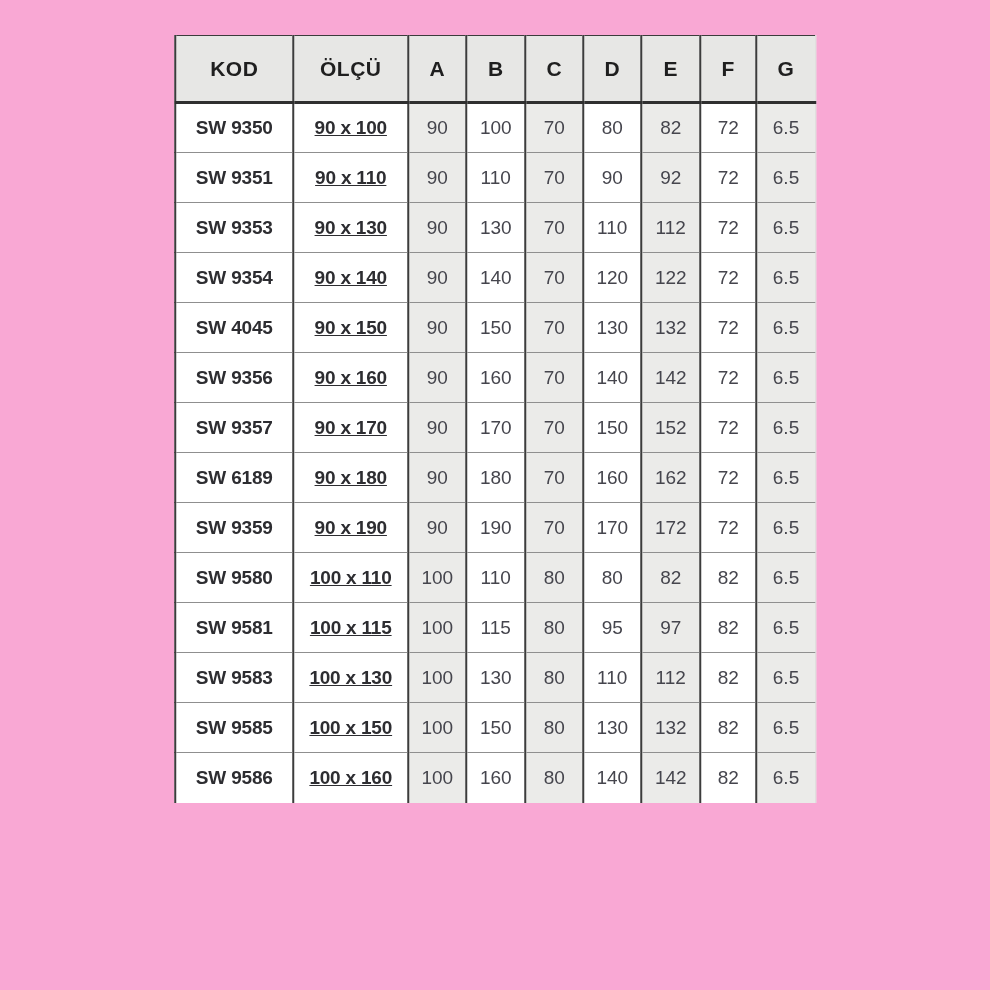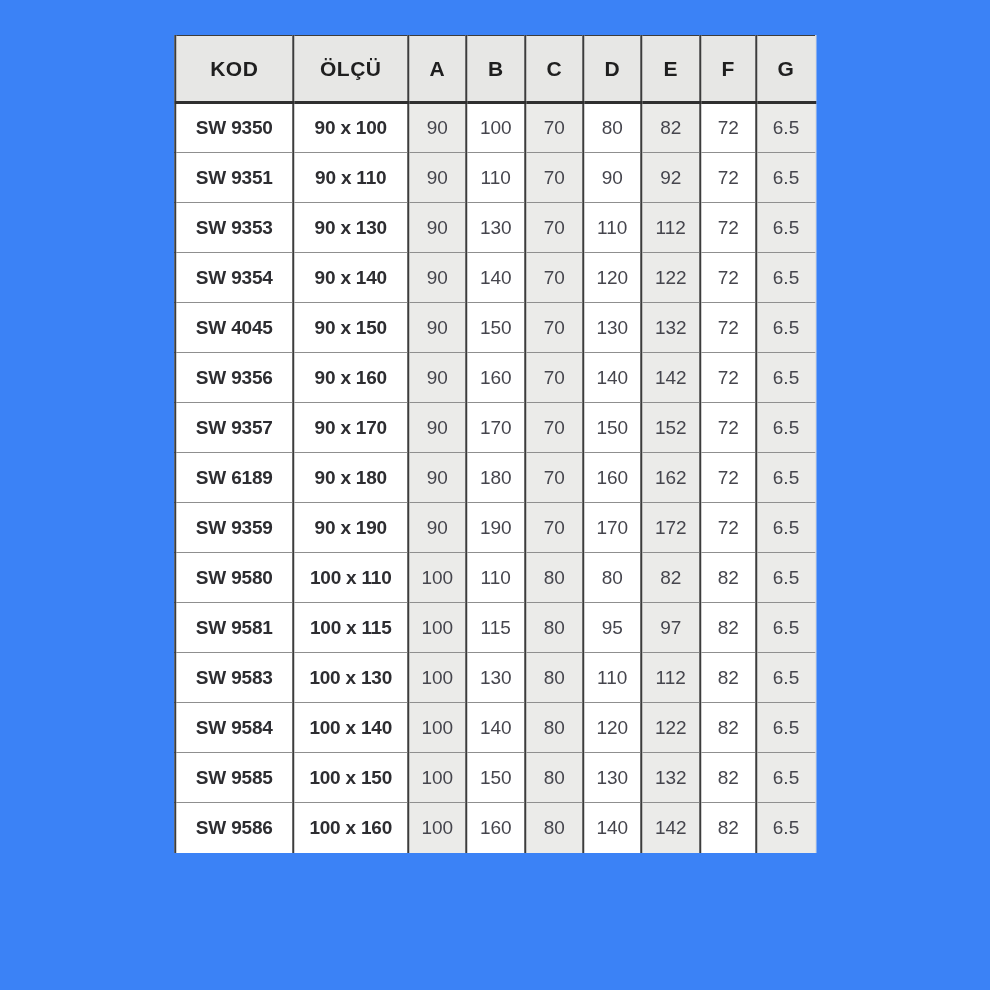--- a/index.html
+++ b/index.html
@@ -8,21 +8,21 @@
     --row-bg:#ffffff;
     --grid-dark:#3c3c3c;
     --grid-light:#8f8f8f;
     --header-text:#1f1f1f;
     --code-text:#2d2d31;
     --value-text:#45454d;
   }
   *{box-sizing:border-box;margin:0;padding:0;}
   html,body{width:990px;height:990px;background:#ffffff;overflow:hidden;}
   body{font-family:"Liberation Sans","DejaVu Sans",sans-serif;}
-  .page{width:990px;height:990px;position:relative;background:#3b82f6;}
+  .page{width:990px;height:990px;position:relative;background:#f9a8d4;}
   .table-wrap{position:absolute;top:35px;left:50%;transform:translateX(-50%);}
   table.spec{
     border-collapse:collapse;
     table-layout:fixed;
     width:640px;
     background:var(--row-bg);
     border-left:2px solid var(--grid-dark);
     border-top:1px solid var(--grid-dark);
   }
   col.c-kod{width:118px;}
@@ -61,20 +61,21 @@
   tbody tr:first-child td{border-top:none;margin-top:27px;}
   tbody td.code{
     font-weight:700;
     color:var(--code-text);
     letter-spacing:-.2px;
   }
   tbody td.size{
     font-weight:700;
     color:var(--code-text);
     letter-spacing:-.2px;
+    text-decoration:underline;
   }
   tbody td.shaded{background:var(--shaded-col-bg);}
 </style>
 </head>
 <body>
 
 <div class="page">
   <div class="table-wrap">
     <table class="spec">
       <colgroup>
@@ -228,31 +229,20 @@
             <td class="size">100 x 130</td>
             <td class="shaded">100</td>
             <td>130</td>
             <td class="shaded">80</td>
             <td>110</td>
             <td class="shaded">112</td>
             <td>82</td>
             <td class="shaded">6.5</td>
           </tr>
           <tr>
-            <td class="code">SW 9584</td>
-            <td class="size">100 x 140</td>
-            <td class="shaded">100</td>
-            <td>140</td>
-            <td class="shaded">80</td>
-            <td>120</td>
-            <td class="shaded">122</td>
-            <td>82</td>
-            <td class="shaded">6.5</td>
-          </tr>
-          <tr>
             <td class="code">SW 9585</td>
             <td class="size">100 x 150</td>
             <td class="shaded">100</td>
             <td>150</td>
             <td class="shaded">80</td>
             <td>130</td>
             <td class="shaded">132</td>
             <td>82</td>
             <td class="shaded">6.5</td>
           </tr>

